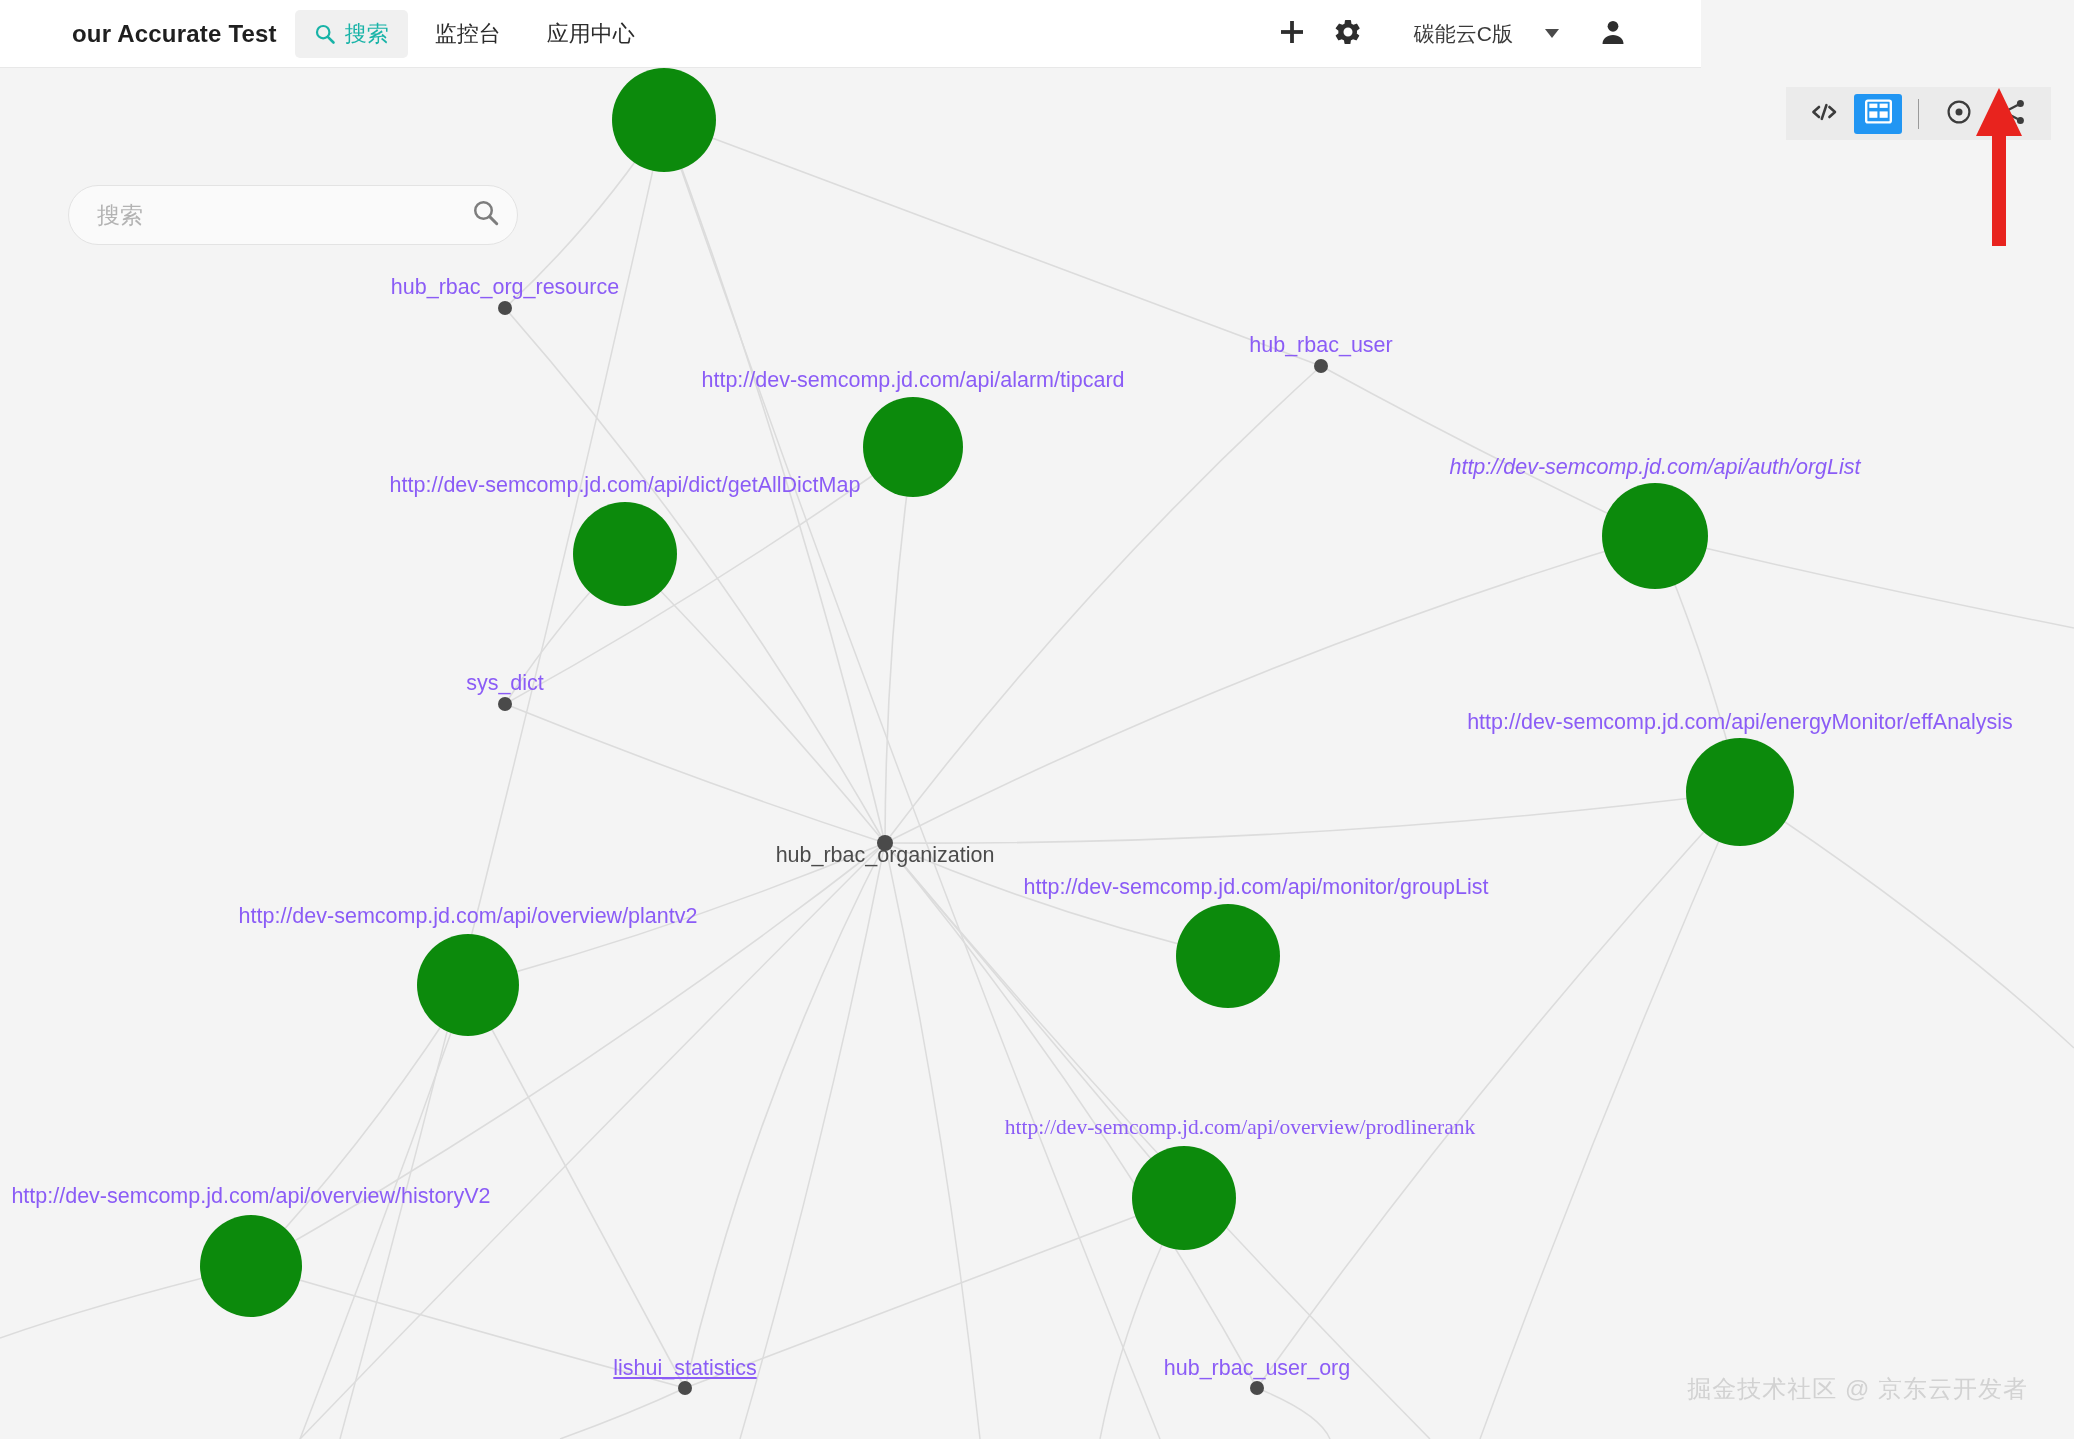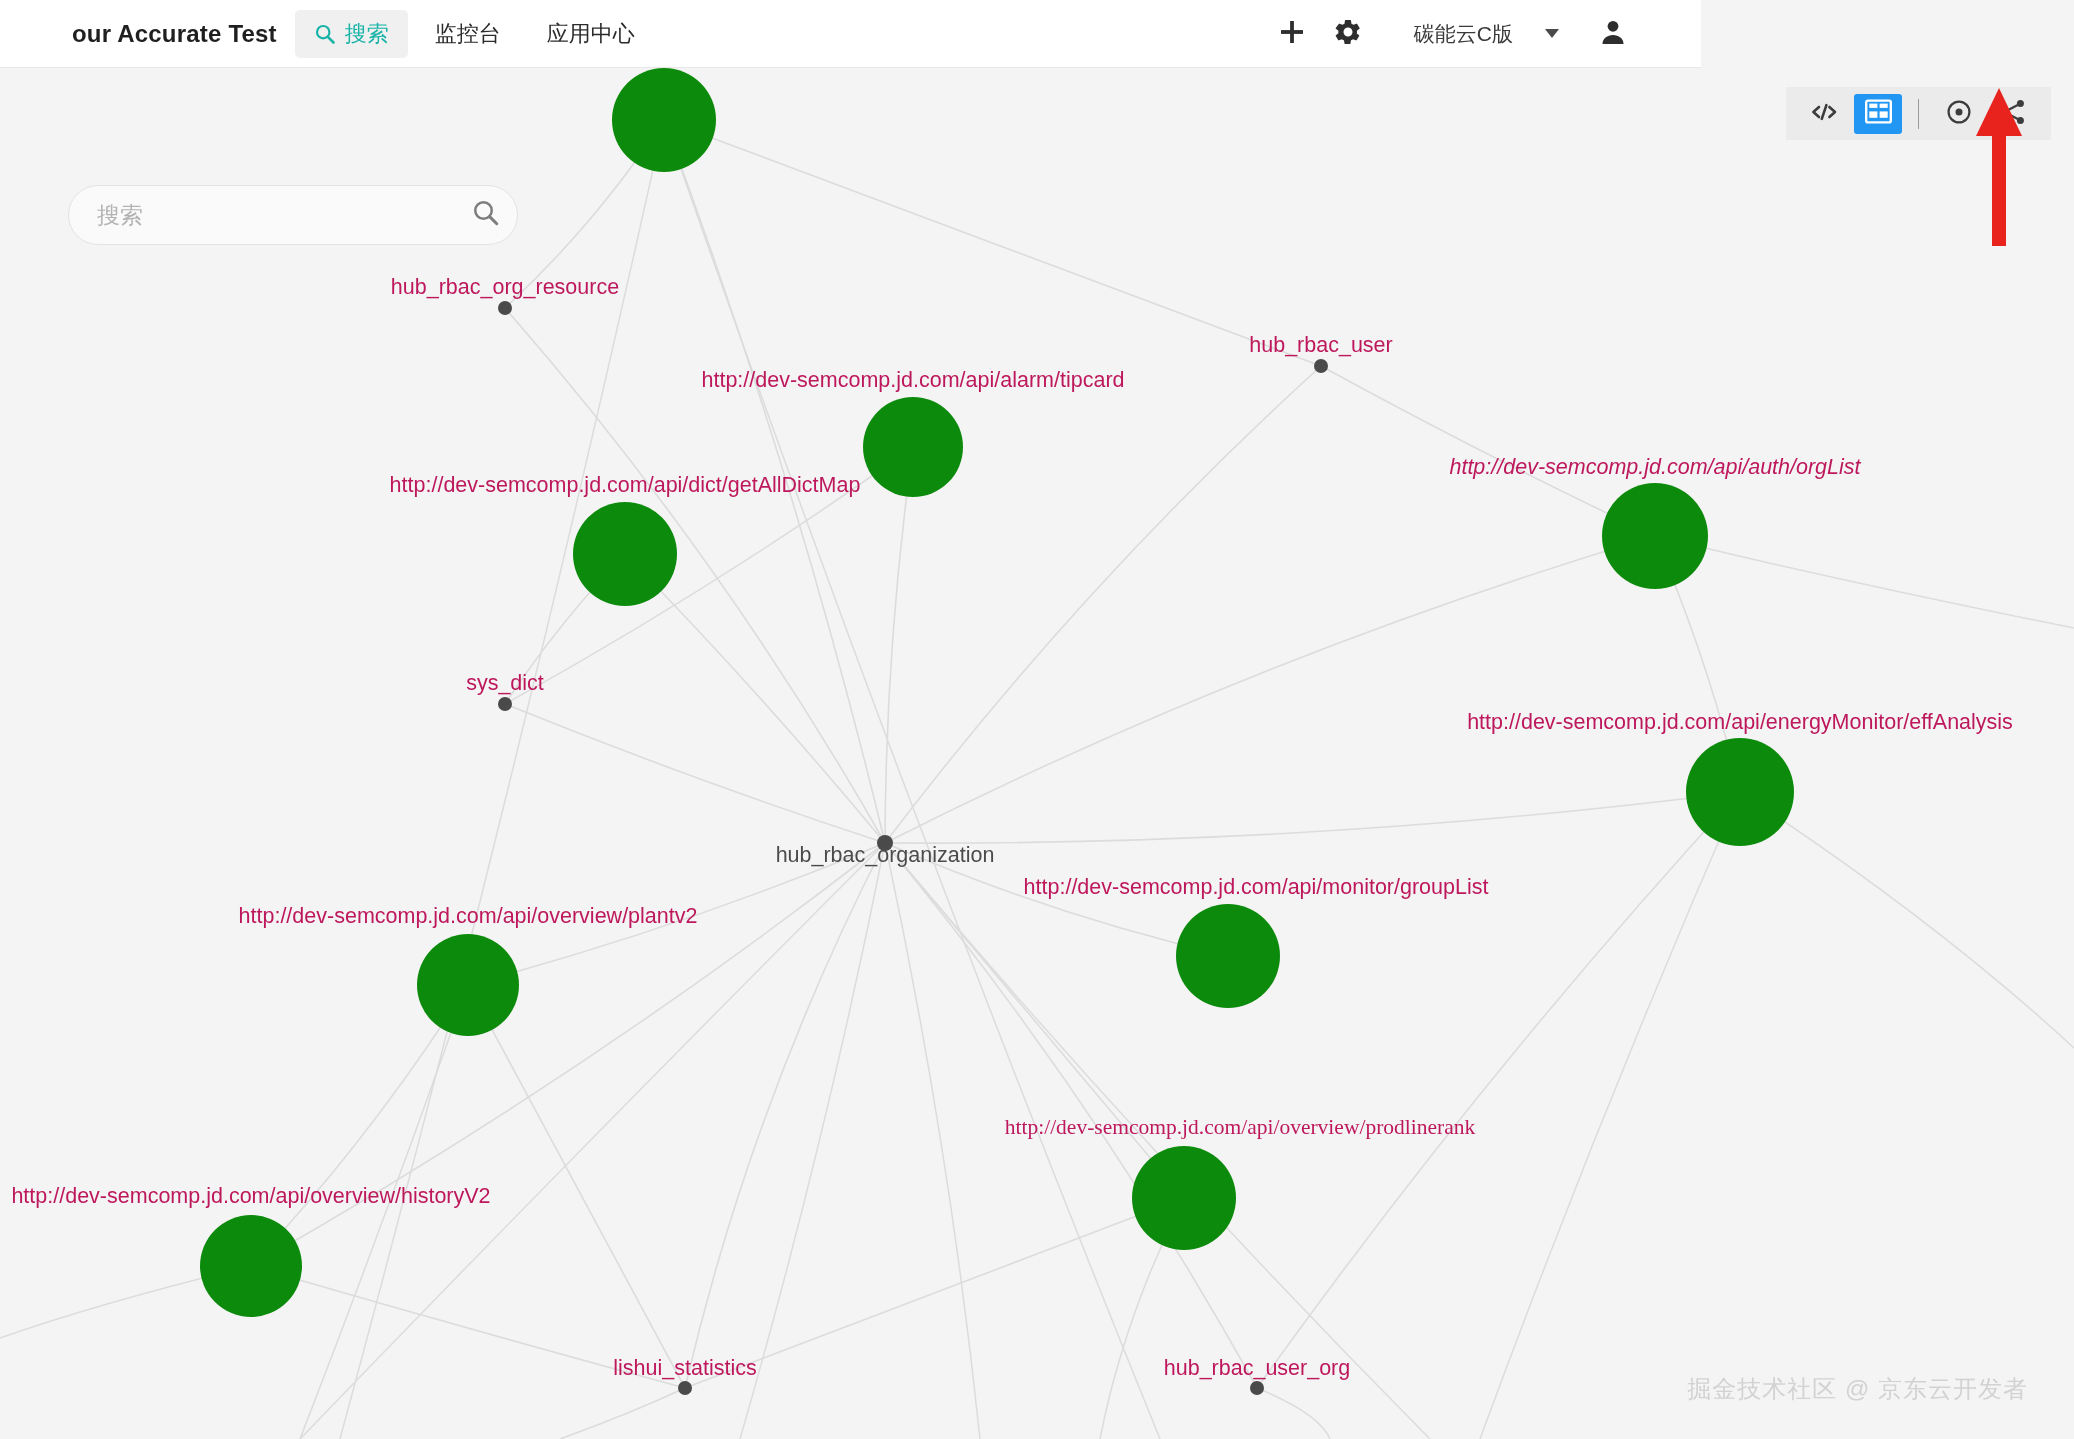--- a/index.html
+++ b/index.html
@@ -109,21 +109,21 @@
   .tb-btn.active { background: #2196f3; color: #ffffff; }
   .tb-sep { width: 1px; height: 30px; background: #9a9a9a; margin: 0 10px; }
 
   
   #annot-arrow { position: absolute; right: 0; top: 0; z-index: 30; pointer-events: none; }
 
   
   .node-label {
     position: absolute;
     font-size: 21.5px;
-    color: #be185d;
+    color: #8b5cf6;
     white-space: nowrap;
     transform: translate(-50%, -100%);
     z-index: 12;
     pointer-events: none;
   }
   .node-label.hub { color: #4b4b4b; margin-top: 32px; }
 
   
   #watermark {
     position: absolute; right: 46px; bottom: 34px;
@@ -257,21 +257,21 @@
       <div class="node-label" style="left: 913px; top: 325px;">http://dev-semcomp.jd.com/api/alarm/tipcard</div>
       <div class="node-label" style="left: 625px; top: 430px;">http://dev-semcomp.jd.com/api/dict/getAllDictMap</div>
       <div class="node-label" style="left: 1655px; top: 412px; font-style: italic;">http://dev-semcomp.jd.com/api/auth/orgList</div>
       <div class="node-label" style="left: 505px; top: 628px;">sys_dict</div>
       <div class="node-label" style="left: 1740px; top: 667px;">http://dev-semcomp.jd.com/api/energyMonitor/effAnalysis</div>
       <div class="node-label hub" style="left: 885px; top: 768px;">hub_rbac_organization</div>
       <div class="node-label" style="left: 1228px; top: 832px; margin-left: 28px;">http://dev-semcomp.jd.com/api/monitor/groupList</div>
       <div class="node-label" style="left: 468px; top: 861px;">http://dev-semcomp.jd.com/api/overview/plantv2</div>
       <div class="node-label" style="left: 1240px; top: 1072px; font-family: Liberation Serif, serif;">http://dev-semcomp.jd.com/api/overview/prodlinerank</div>
       <div class="node-label" style="left: 251px; top: 1141px;">http://dev-semcomp.jd.com/api/overview/historyV2</div>
-      <div class="node-label" style="left: 685px; top: 1313px;">lishui_statistics</div>
+      <div class="node-label" style="left: 685px; top: 1313px; text-decoration: underline;">lishui_statistics</div>
       <div class="node-label" style="left: 1257px; top: 1313px;">hub_rbac_user_org</div>
     </div>
 
   <div id="searchbox">
     <input id="search-input" type="text" placeholder="搜索" style="">
     <div id="search-go">
       <span>
         <svg width="30" height="30" viewBox="0 0 24 24">
           <circle cx="10" cy="10" r="6.6" fill="none" stroke="#7d7d7d" stroke-width="2"></circle>
           <line x1="14.9" y1="14.9" x2="20.6" y2="20.6" stroke="#7d7d7d" stroke-width="2.4" stroke-linecap="round"></line>

